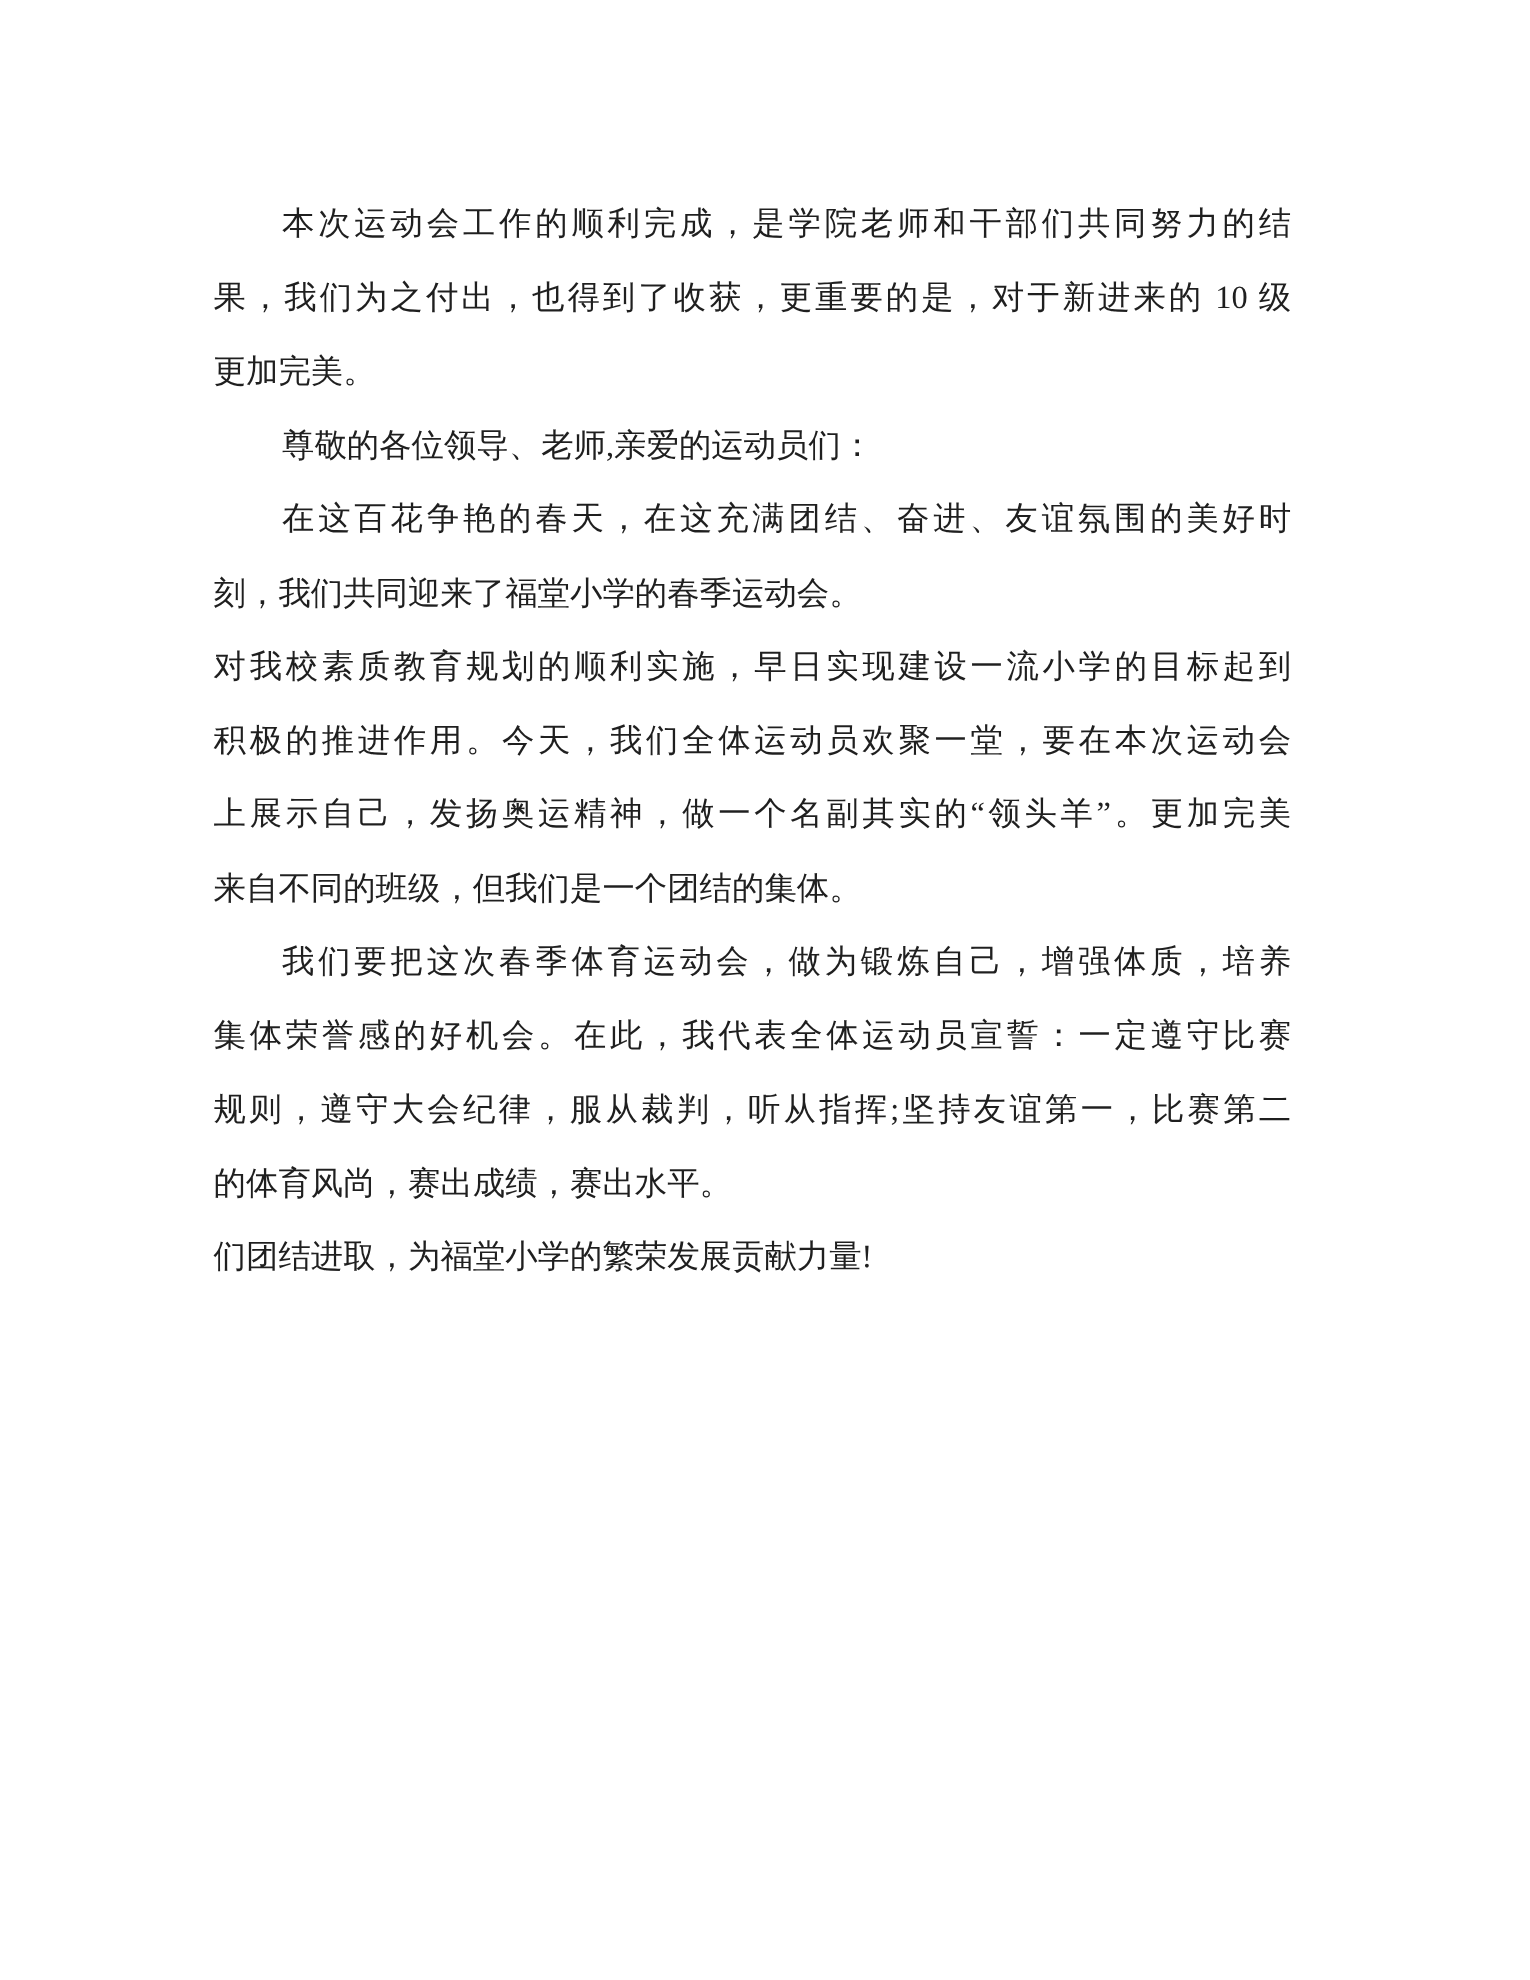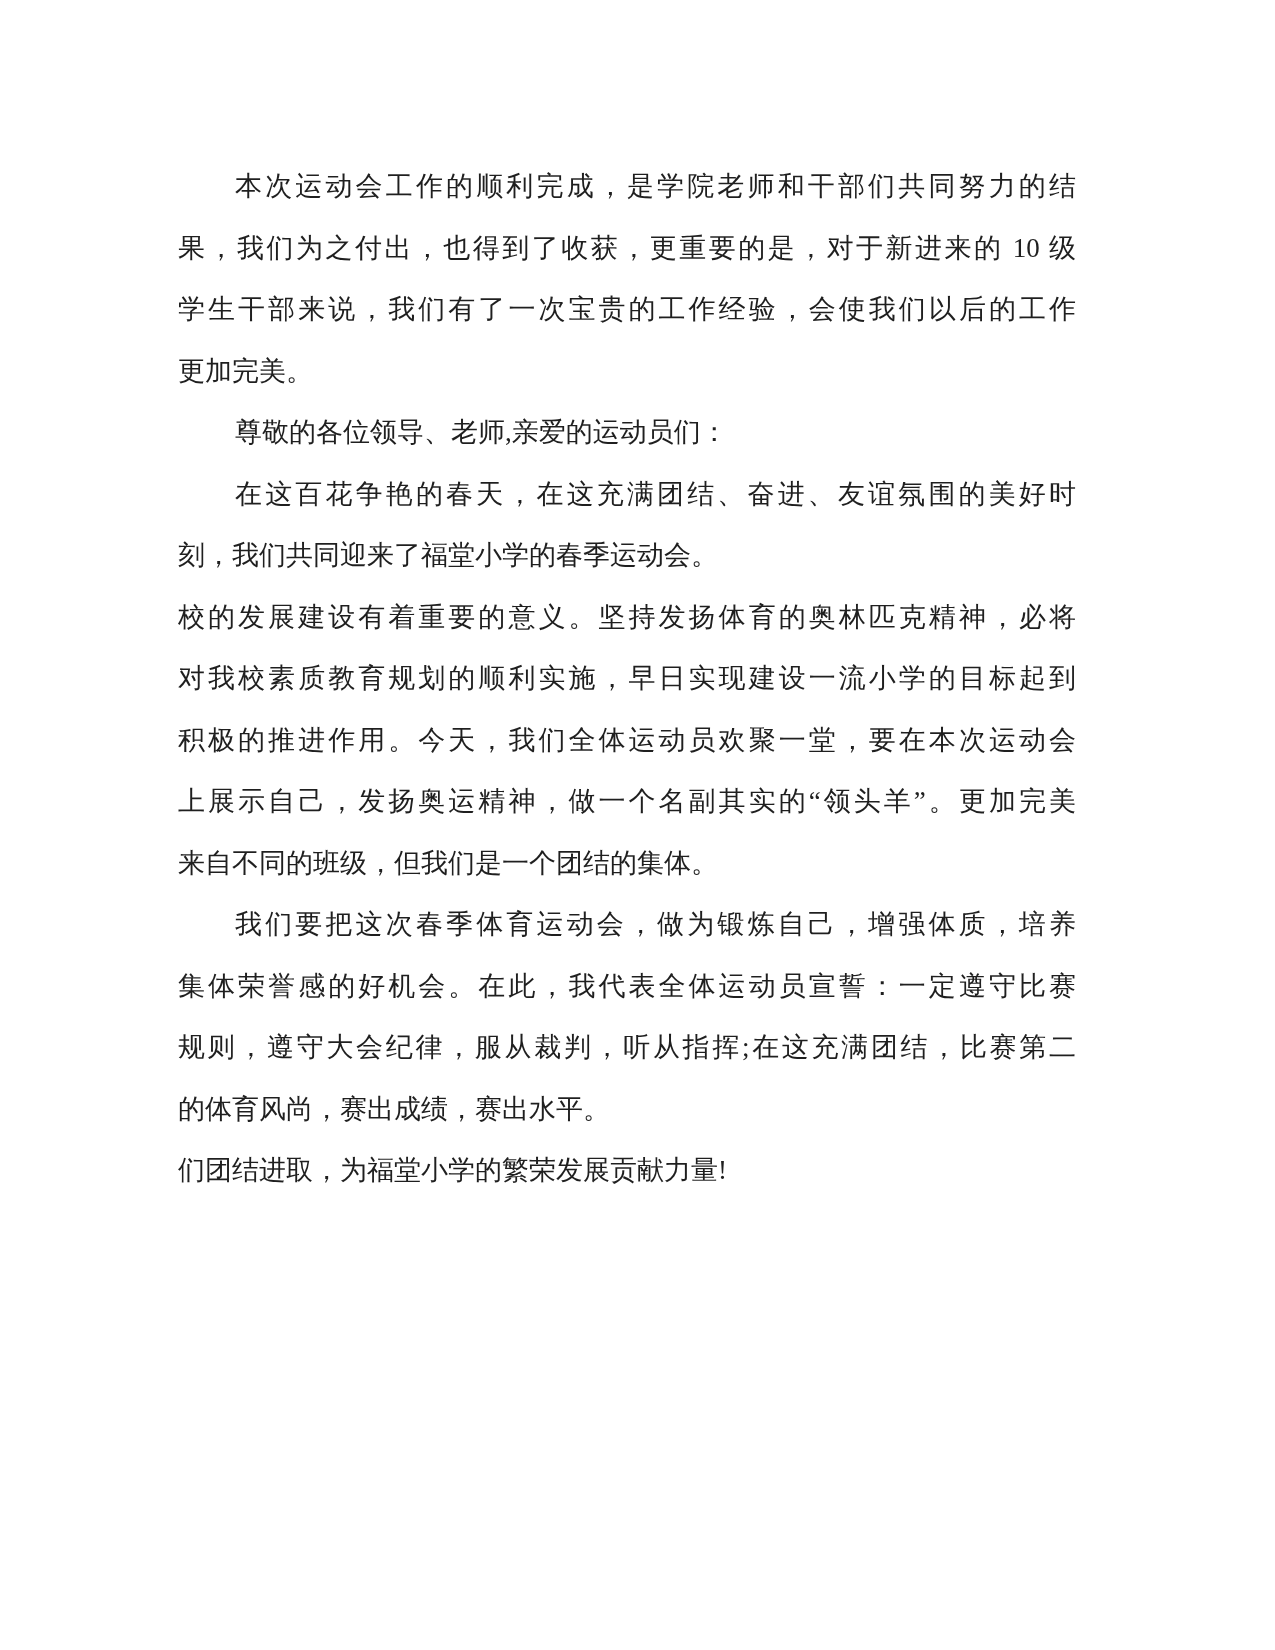--- a/index.html
+++ b/index.html
@@ -46,29 +46,27 @@
     padding-left: 57px;
   }
 </style>
 </head>
 <body>
 
 <div class="page">
   <div class="doc">
     <div class="ln ind fill">本次运动会工作的顺利完成，是学院老师和干部们共同努力的结</div>
     <div class="ln fill">果，我们为之付出，也得到了收获，更重要的是，对于新进来的 10 级</div>
-    <div class="ln fill">学生干部来说，我们有了一次宝贵的工作经验，会使我们以后的工作</div>
     <div class="ln">更加完美。</div>
     <div class="ln ind">尊敬的各位领导、老师,亲爱的运动员们：</div>
     <div class="ln ind fill">在这百花争艳的春天，在这充满团结、奋进、友谊氛围的美好时</div>
     <div class="ln">刻，我们共同迎来了福堂小学的春季运动会。</div>
-    <div class="ln fill">校的发展建设有着重要的意义。坚持发扬体育的奥林匹克精神，必将</div>
     <div class="ln fill">对我校素质教育规划的顺利实施，早日实现建设一流小学的目标起到</div>
     <div class="ln fill">积极的推进作用。今天，我们全体运动员欢聚一堂，要在本次运动会</div>
     <div class="ln fill">上展示自己，发扬奥运精神，做一个名副其实的“领头羊”。更加完美</div>
     <div class="ln">来自不同的班级，但我们是一个团结的集体。</div>
     <div class="ln ind fill">我们要把这次春季体育运动会，做为锻炼自己，增强体质，培养</div>
     <div class="ln fill">集体荣誉感的好机会。在此，我代表全体运动员宣誓：一定遵守比赛</div>
-    <div class="ln fill">规则，遵守大会纪律，服从裁判，听从指挥;在这充满团结，比赛第二</div>
+    <div class="ln fill">规则，遵守大会纪律，服从裁判，听从指挥;坚持友谊第一，比赛第二</div>
     <div class="ln">的体育风尚，赛出成绩，赛出水平。</div>
     <div class="ln">们团结进取，为福堂小学的繁荣发展贡献力量!</div>
   </div>
 </div>
 
 </body></html>

